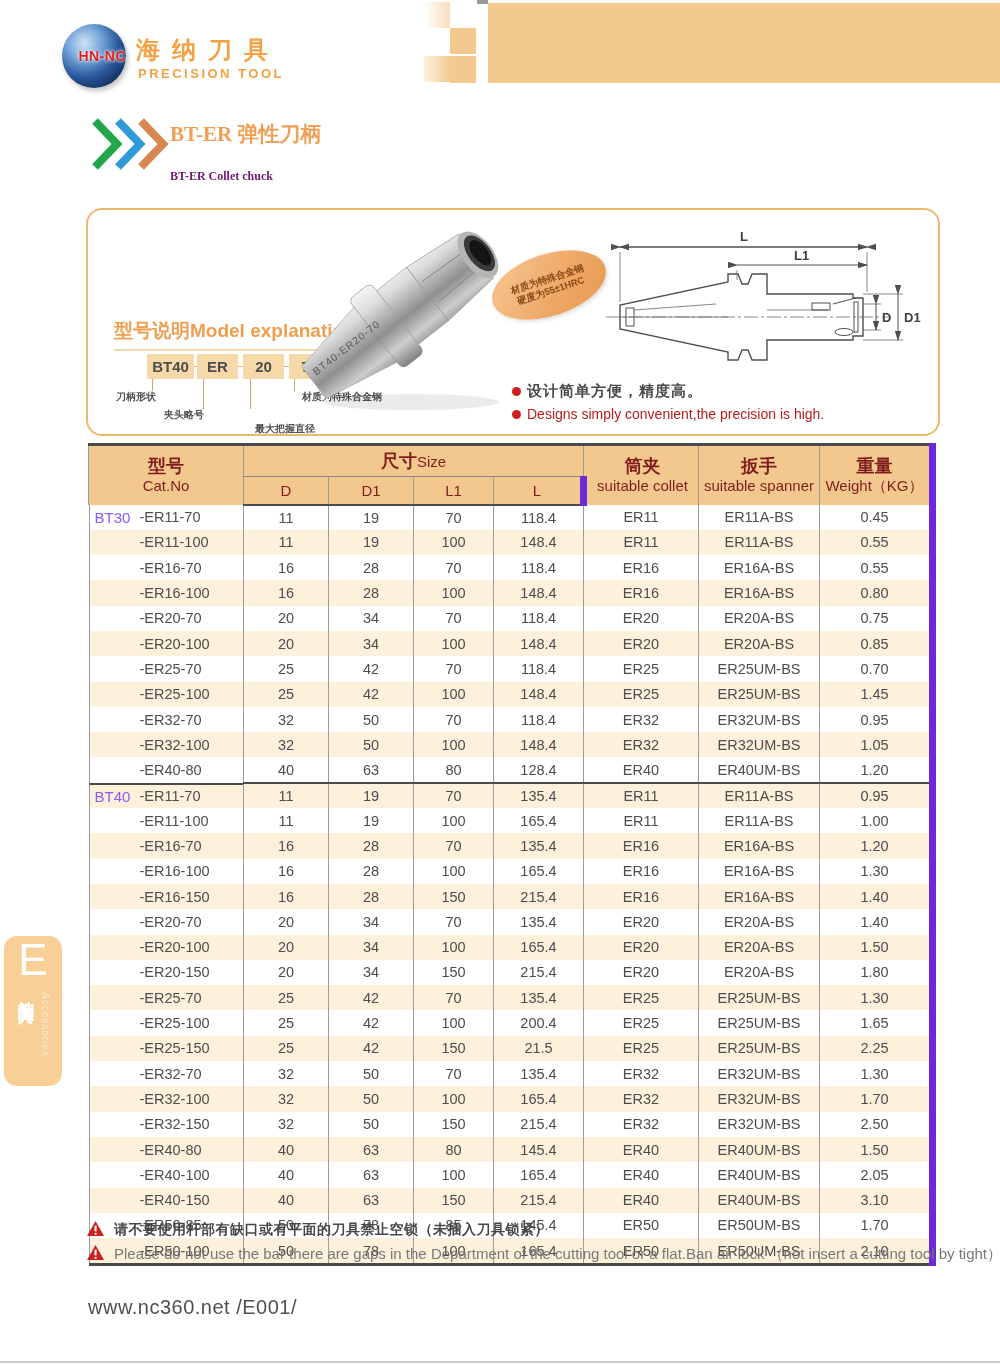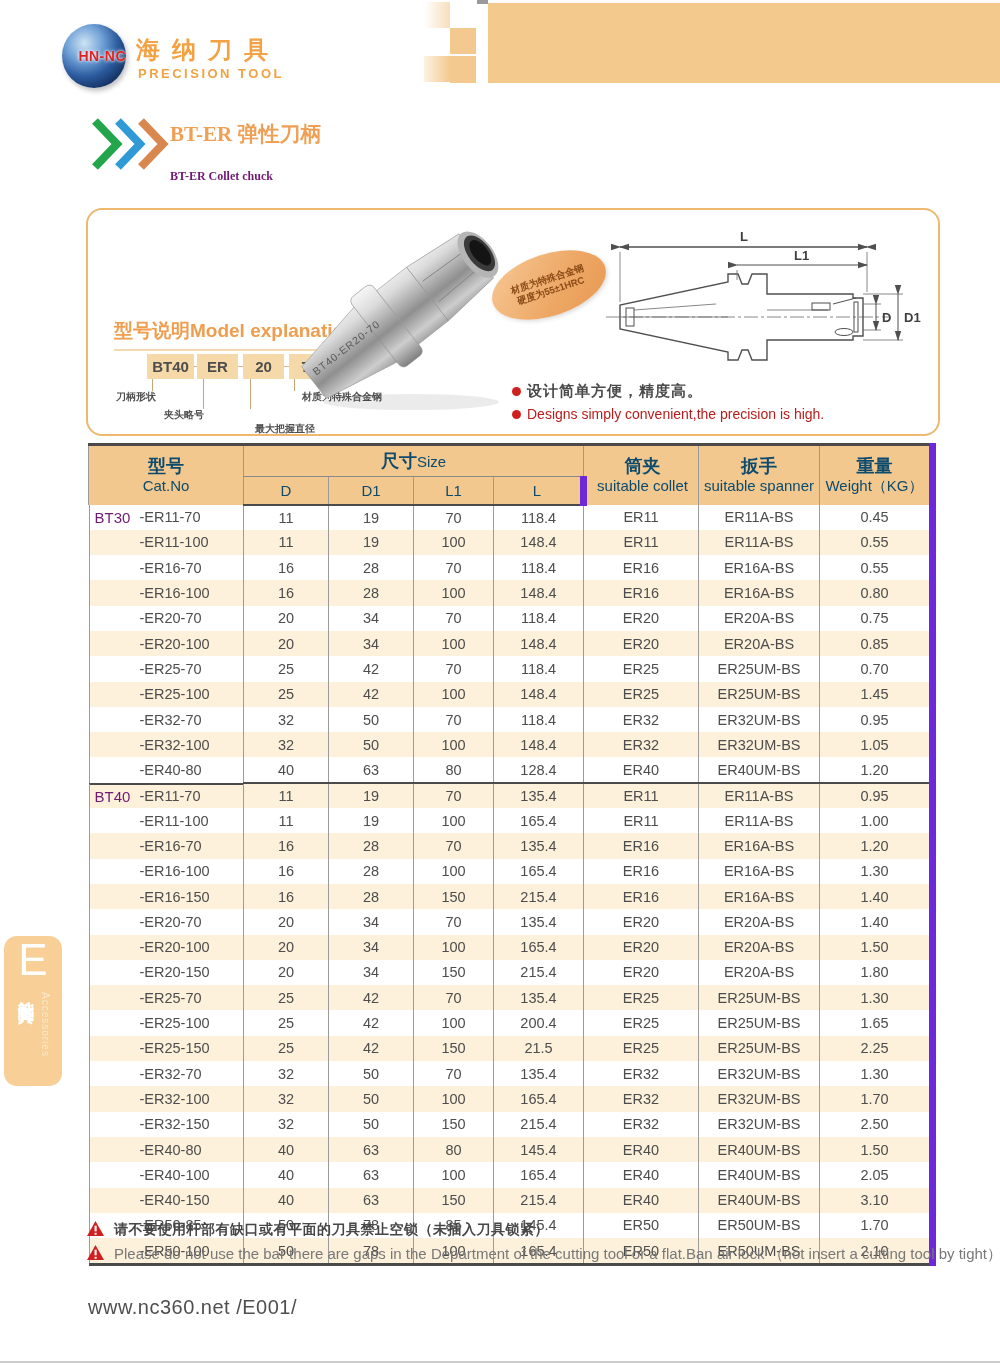--- a/index.html
+++ b/index.html
@@ -52,34 +52,34 @@
   .feature .dot { display:inline-block; width:9px; height:9px; border-radius:50%; background:#cf2020; margin-right:6px; }
   .feature.f1 { top:172px; font-size:15px; font-weight:bold; letter-spacing:1px; }
   .feature.f2 { top:196px; font-size:14px; color:#b91c1c; }
 
   
   .spec-wrap { position:absolute; left:88px; top:443px; width:844px; }
   table { width:844px; border-collapse:collapse; table-layout:fixed;
           border-top:3px solid #4a4a4a; border-bottom:3px solid #4a4a4a; }
   th, td { border-left:1px solid #9b9b9b; color:#4d4d4d; font-weight:normal; }
   th:last-child, td:last-child { border-right:7px solid #6d28d9; }
-  thead th { background:#f3c88e; color:#0c4a6e; }
+  thead th { background:#f3c88e; color:#7f1d1d; }
   thead tr:last-child th { border-bottom:2px solid #4a4a4a; }
   .th-cn { font-size:18px; font-weight:bold; line-height:22px; }
   .th-en { font-size:15px; line-height:18px; }
   .th-size { border-bottom:1px solid #8a8a8a !important; height:32px; }
   .th-size .th-cn { display:inline; }
   .th-size .size-en { font-size:15px; font-weight:normal; }
   .subhead th { font-size:15px; height:28px; border-bottom:2px solid #4a4a4a !important; }
   tbody td { height:25.3px; font-size:14.5px; text-align:center; padding:0; }
   tbody tr.alt td { background:#fdf1dc; }
   tbody tr.group-start td { border-top:2px solid #4a4a4a; }
   td.cell-model { text-align:left; }
   td.cell-model { display:flex; align-items:center; height:25.3px; border-left:1px solid #9b9b9b; }
-  .group-label { width:50px; padding-left:5px; font-size:15px; color:#701a75; }
+  .group-label { width:50px; padding-left:5px; font-size:15px; color:#8b5cf6; }
   .model-name { flex:1; }
   
   tbody tr { height:25.3px; }
 
   
   .warn { position:absolute; left:86px; display:flex; align-items:flex-start; }
   .warn svg { flex:0 0 auto; margin-right:9px; }
   .warn.w1 { top:1220px; } .warn.w1 .wtext { font-size:14px; font-weight:bold; color:#474747; letter-spacing:.5px; }
   .warn.w2 { top:1244px; } .warn.w2 .wtext { font-size:15px; color:#787878; }
   .wtext { line-height:19px; white-space:nowrap; }

